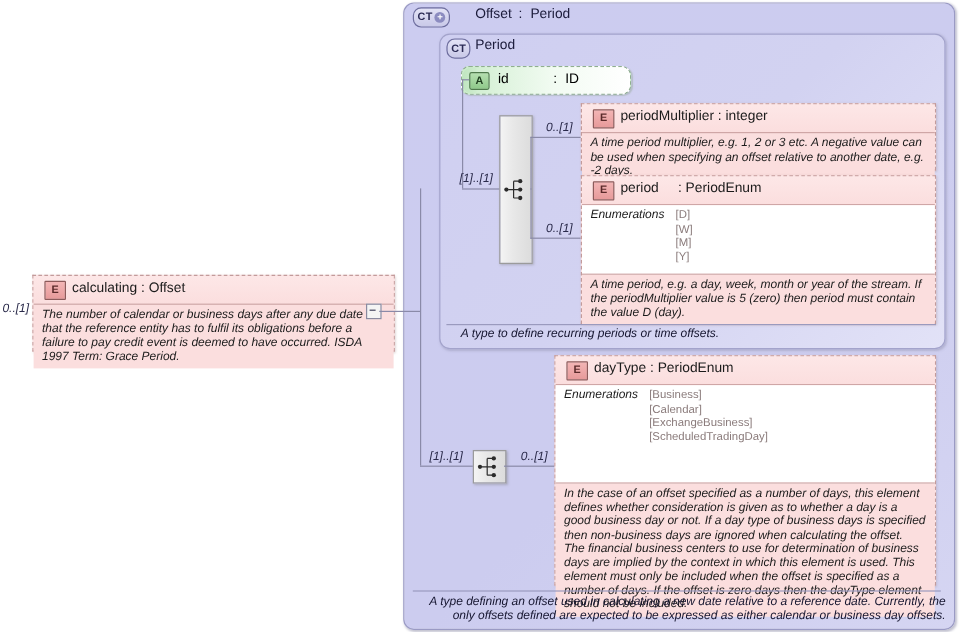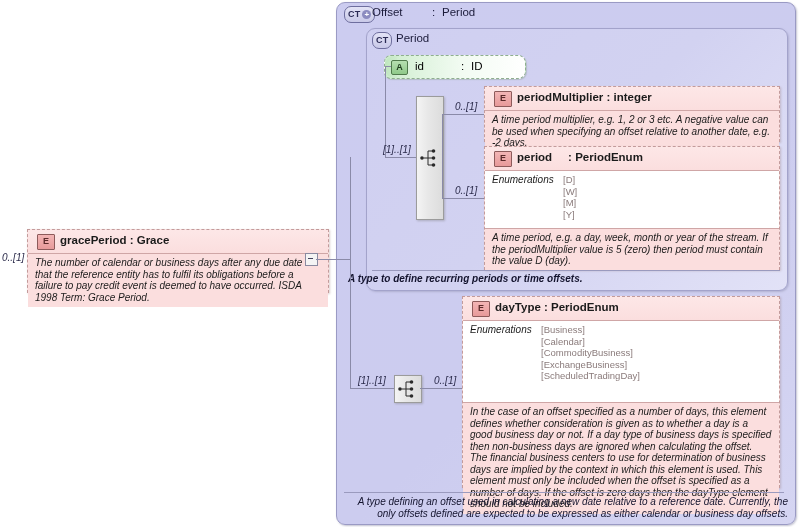--- a/index.html
+++ b/index.html
@@ -129,21 +129,20 @@
     color: #5a2a2a;
     text-align: center;
     line-height: 13px;
   }
   .el-name {
     position: absolute;
     left: 32px; top: 4px;
     font-size: 11.5px;
     color: #1b1b1b;
     white-space: pre;
-    font-weight: bold;
   }
   .el-enum {
     position: relative;
     padding: 3px 6px 4px 6px;
     border-bottom: 1px solid #cfa6a6;
     background: #ffffff;
   }
   .enum-label {
     position: absolute;
     left: 7px; top: 3px;
@@ -222,21 +221,21 @@
 <body>
 
 <div class="canvas">
 
   <div class="abs ct-outer" style="left:336px; top:2px; width:460px; height:523px;"></div>
 
   <div class="pill" style="left:344px; top:6px;">
     <span>CT</span>
       <span class="plus">+</span>
   </div>
-  <div class="ct-title" style="left:372px; top:6px;">Offset</div>
+  <div class="ct-title" style="left:396px; top:6px;">Offset</div>
   <div class="ct-title" style="left:432px; top:6px;">: </div>
   <div class="ct-title" style="left:442px; top:6px;">Period</div>
 
   <div class="abs ct-inner" style="left:366px; top:28px; width:422px; height:263px;"></div>
 
   <div class="pill" style="left:372px; top:32px;">
     <span>CT</span>
   </div>
   <div class="ct-title" style="left:396px; top:32px;">Period</div>
 
@@ -295,21 +294,21 @@
         <div>[D]</div>
         <div>[W]</div>
         <div>[M]</div>
         <div>[Y]</div>
       </div>
     </div>
     <div class="el-doc">A time period, e.g. a day, week, month or year of the stream. If the periodMultiplier value is 5 (zero) then period must contain the value D (day).</div>
   </div>
 
   <div class="type-doc-rule" style="left:372px; top:270px; width:408px;"></div>
-  <div class="type-doc" style="left:348px; top:273px; width:410px;font-weight:bold;">A type to define recurring periods or time offsets.</div>
+  <div class="type-doc" style="left:384px; top:273px; width:410px;">A type to define recurring periods or time offsets.</div>
 
   <div class="seq" style="left:394px; top:375px; width:26px; height:26px;">
     <svg width="22" height="22" viewBox="0 0 22 22">
       <circle cx="3" cy="11" r="1.8" fill="#2b2b2b"></circle>
       <line x1="4.5" y1="11" x2="9" y2="11" stroke="#2b2b2b" stroke-width="1"></line>
       <line x1="9" y1="4" x2="9" y2="18" stroke="#2b2b2b" stroke-width="1"></line>
       <line x1="9" y1="4" x2="13" y2="4" stroke="#2b2b2b" stroke-width="1"></line>
       <line x1="9" y1="11" x2="13" y2="11" stroke="#2b2b2b" stroke-width="1"></line>
       <line x1="9" y1="18" x2="13" y2="18" stroke="#2b2b2b" stroke-width="1"></line>
       <circle cx="14.5" cy="4" r="1.8" fill="#2b2b2b"></circle>
@@ -328,37 +327,36 @@
   <div class="el-box" style="left:462px; top:296px; width:316px; height:190px;">
     <div class="el-head">
       <div class="e-badge">E</div>
       <div class="el-name">dayType : PeriodEnum</div>
     </div>
     <div class="el-enum" style="height:74px;">
       <div class="enum-label">Enumerations</div>
       <div class="enum-values">
         <div>[Business]</div>
         <div>[Calendar]</div>
-        <div>[CommodityBusiness]</div>
         <div>[ExchangeBusiness]</div>
         <div>[ScheduledTradingDay]</div>
       </div>
     </div>
     <div class="el-doc">In the case of an offset specified as a number of days, this element defines whether consideration is given as to whether a day is a good business day or not. If a day type of business days is specified then non-business days are ignored when calculating the offset. The financial business centers to use for determination of business days are implied by the context in which this element is used. This element must only be included when the offset is specified as a number of days. If the offset is zero days then the dayType element should not be included.</div>
   </div>
 
   <div class="type-doc-rule" style="left:344px; top:492px; width:440px;"></div>
   <div class="type-doc" style="left:344px; top:496px; width:444px;text-align:right;">A type defining an offset used in calculating a new date relative to a reference date. Currently, the only offsets defined are expected to be expressed as either calendar or business day offsets.</div>
 
   <div class="el-box" style="left:27px; top:229px; width:300px; height:62px;">
     <div class="el-head">
       <div class="e-badge">E</div>
-      <div class="el-name">gracePeriod : Grace</div>
-    </div>
-    <div class="el-doc">The number of calendar or business days after any due date that the reference entity has to fulfil its obligations before a failure to pay credit event is deemed to have occurred. ISDA 1998 Term: Grace Period.</div>
+      <div class="el-name">calculating : Offset</div>
+    </div>
+    <div class="el-doc">The number of calendar or business days after any due date that the reference entity has to fulfil its obligations before a failure to pay credit event is deemed to have occurred. ISDA 1997 Term: Grace Period.</div>
   </div>
 
   <div class="card" style="left:2px; top:252px;">0..[1]</div>
 
   <div class="collapse" style="left:305px; top:253px;"></div>
   <div class="ln h" style="left:316px; top:259px; width:34px;"></div>
 
 </div>
 
 </body></html>

